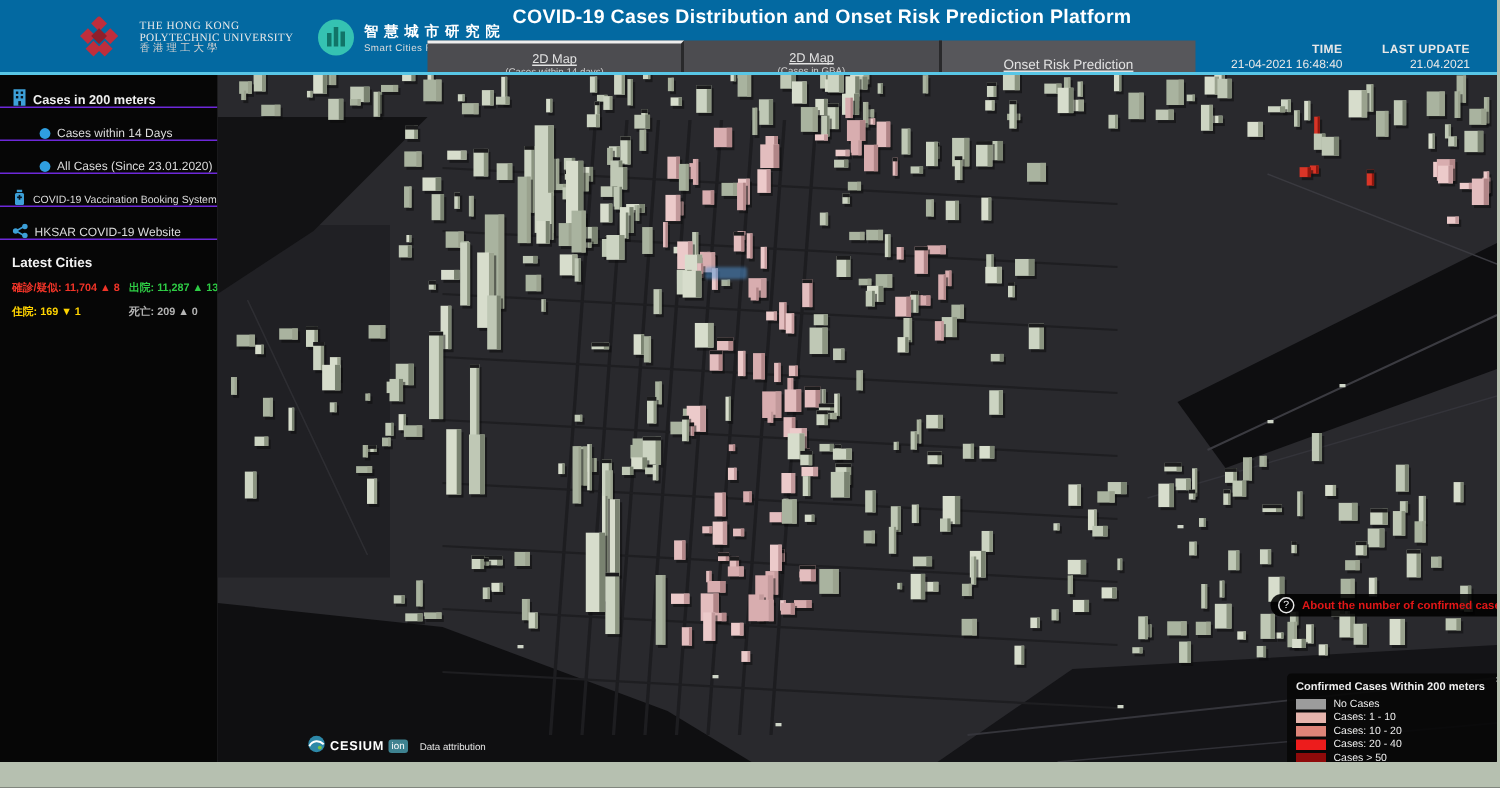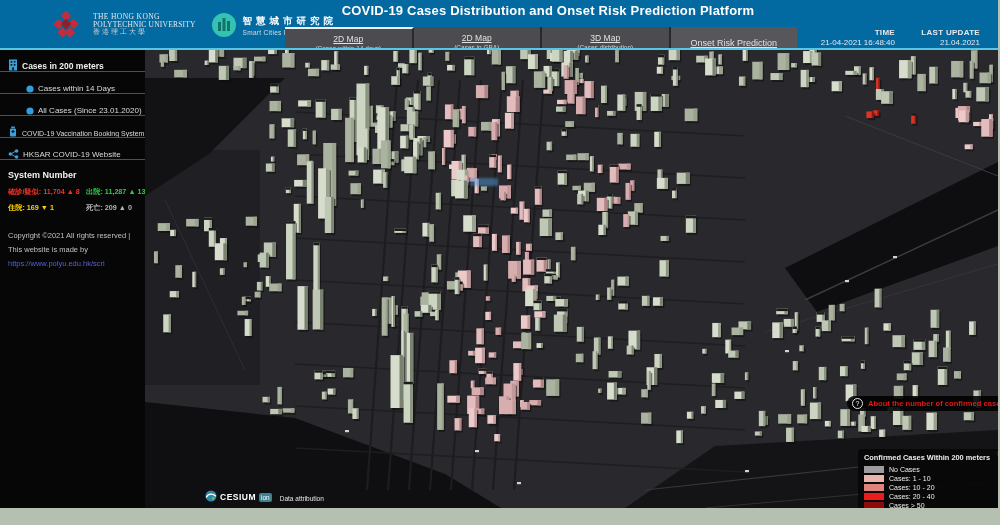--- a/index.html
+++ b/index.html
@@ -116,24 +116,20 @@
 
       <div class="tabs">
         <div class="tab first">
           <span class="t1">2D Map</span>
           <span class="t2">(Cases within 14 days)</span>
         </div>
         <div class="tab">
           <span class="t1">2D Map</span>
           <span class="t2">(Cases in GBA)</span>
         </div>
-        <div class="tab">
-          <span class="t1">3D Map</span>
-          <span class="t2">(Cases distribution)</span>
-        </div>
         <div class="tab single">
           <span class="t1">Onset Risk Prediction</span>
         </div>
       </div>
 
       <div class="clock time">
         <div class="lab">TIME</div>
         <div class="val">21-04-2021 16:48:40</div>
       </div>
       <div class="clock update">
@@ -197,41 +193,37 @@
                 <circle cx="2.6" cy="5.5" r="2"></circle>
                 <circle cx="9.4" cy="2.2" r="2"></circle>
                 <circle cx="9.4" cy="8.8" r="2"></circle>
               </g>
             </svg>
         </span>
         <span>HKSAR COVID-19 Website</span>
       </div>
 
       <div class="latest">
-        <div class="latest-title">System Number</div>
+        <div class="latest-title">Latest Cities</div>
         <div class="stats">
           <div class="stat" style="color: rgb(240, 52, 40);">
             <span>確診/疑似:</span> <span>11,704</span> <span>▲ 8</span>
           </div>
           <div class="stat" style="color: rgb(46, 204, 69);">
             <span>出院:</span> <span>11,287</span> <span>▲ 13</span>
           </div>
           <div class="stat" style="color: rgb(255, 212, 0);">
             <span>住院:</span> <span>169</span> <span>▼ 1</span>
           </div>
           <div class="stat" style="color: rgb(180, 180, 180);">
             <span>死亡:</span> <span>209</span> <span>▲ 0</span>
           </div>
         </div>
       </div>
 
-      <div class="copy">
-        <span>Copyright ©2021 All rights reserved | This website is made by</span><br>
-        <a href="#">https://www.polyu.edu.hk/scri</a>
-      </div>
     </div>
 
     <div class="map">
       <svg id="city" width="853" height="458" viewBox="0 0 853 458">
           <rect x="0" y="0" width="853" height="458" fill="#29292d"></rect>
           <rect x="0" y="100" width="115" height="235" fill="#202024"></rect>
           <polygon points="0,28 140,28 64,104 0,146" fill="#121214"></polygon>
           <polygon points="0,352 150,368 300,424 356,458 0,458" fill="#0f0f11"></polygon>
           <polygon points="640,218 853,112 853,196 672,262" fill="#0e0e10"></polygon>
           <polygon points="480,458 570,396 853,380 853,458" fill="#141417"></polygon>

